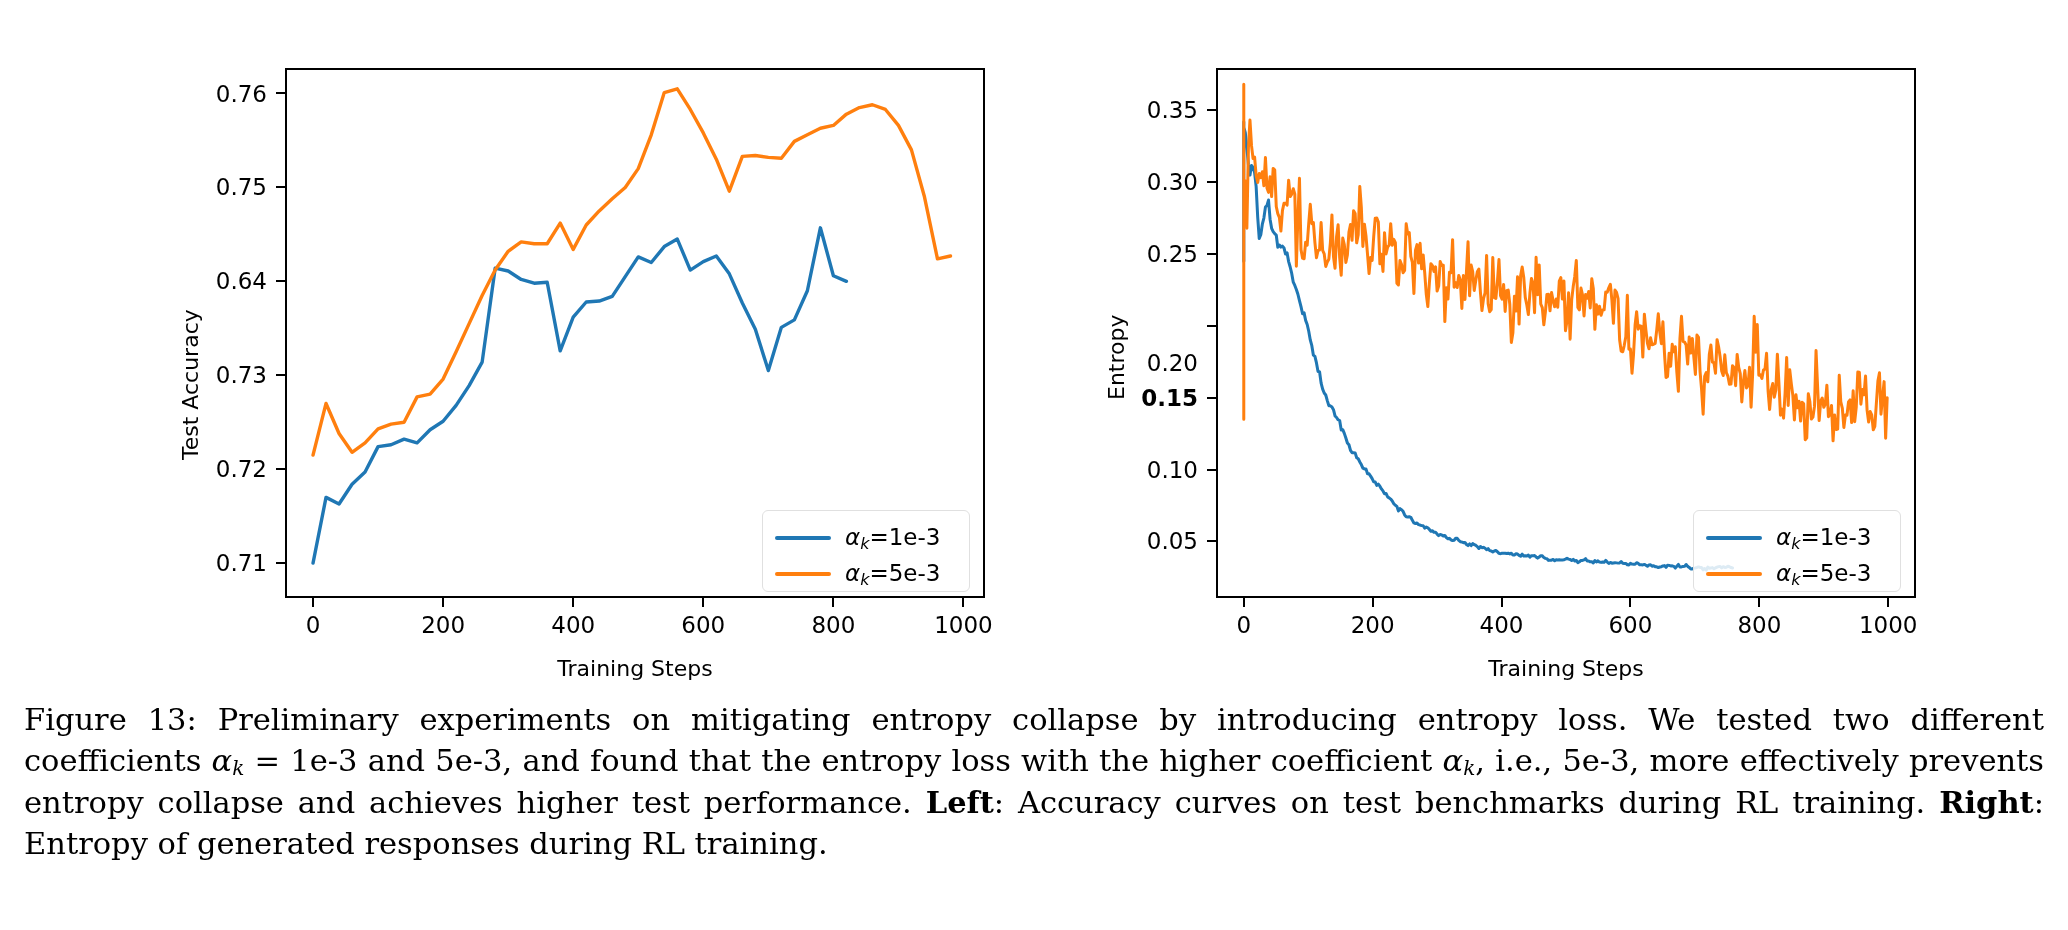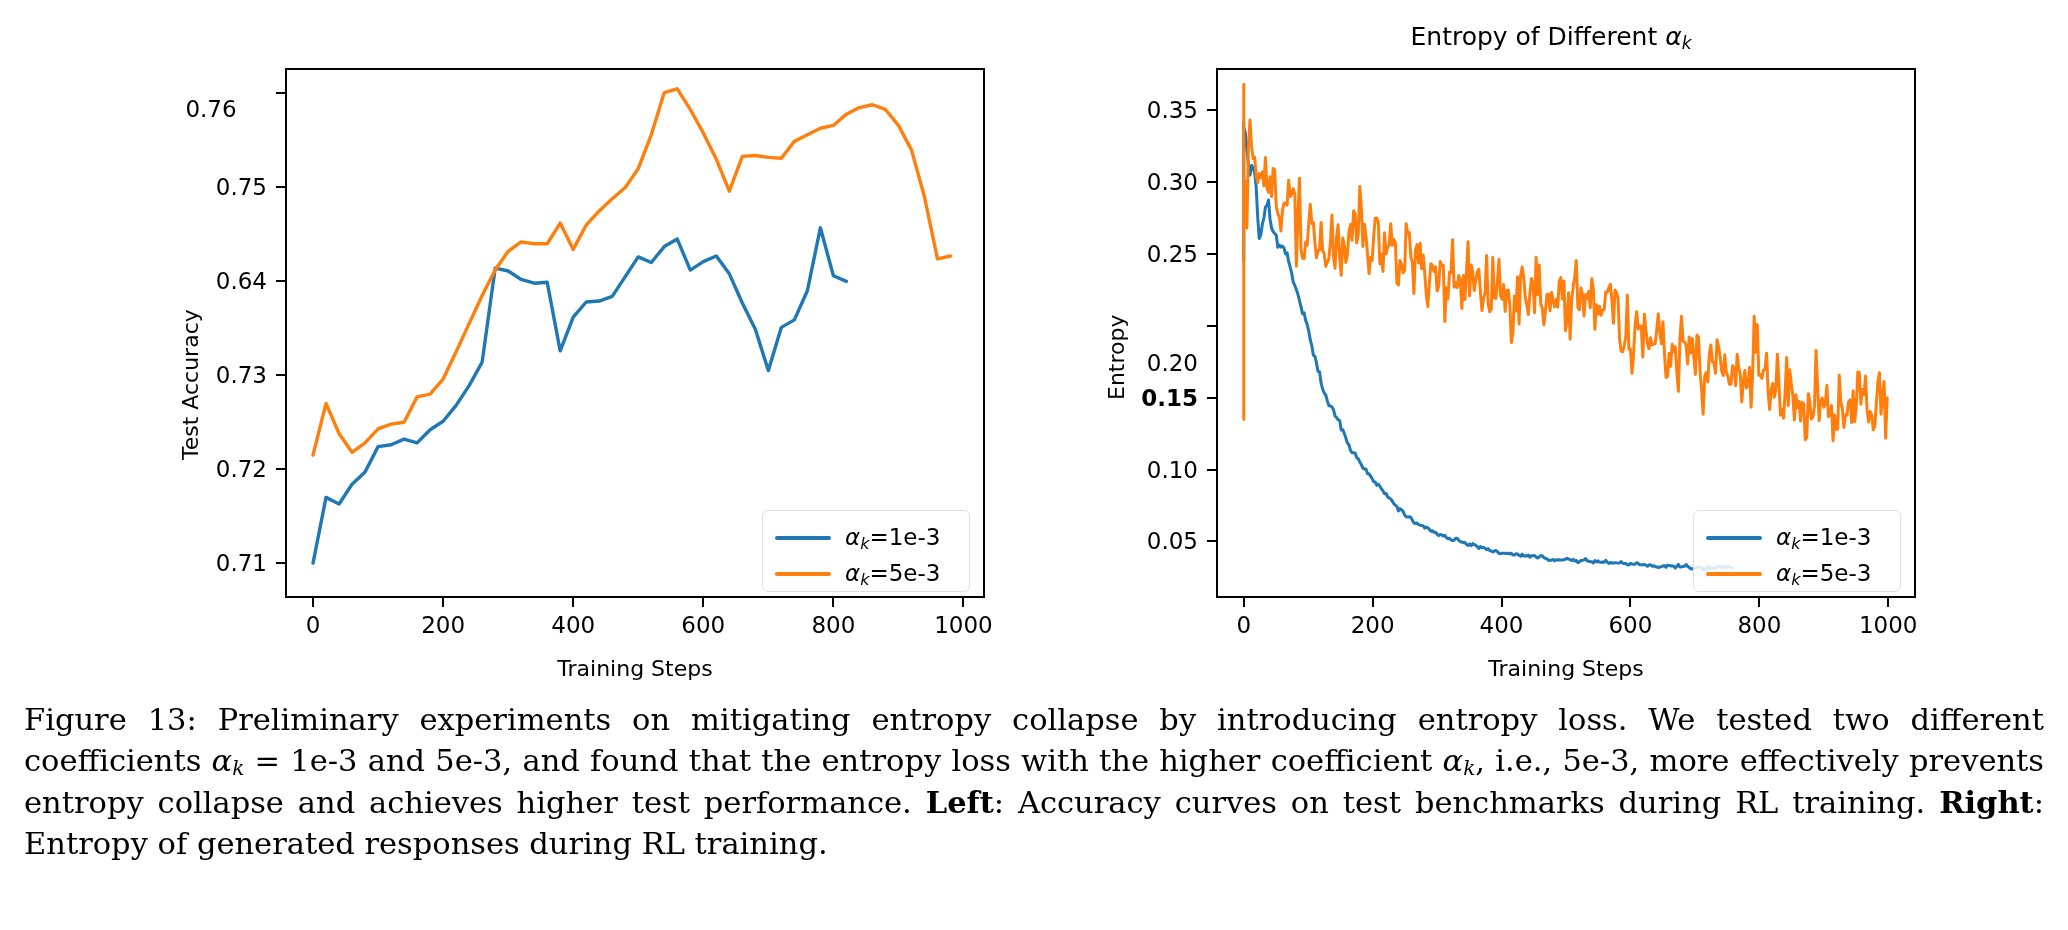--- a/index.html
+++ b/index.html
@@ -153,21 +153,21 @@
           <div class="ytick-label" style="left: 155px; width: 112px; top: 563.125px;">0.71</div>
           <div class="ytick-mark" style="left: 276px; top: 468.196px;"></div>
           <div class="ytick-label" style="left: 155px; width: 112px; top: 469.196px;">0.72</div>
           <div class="ytick-mark" style="left: 276px; top: 374.268px;"></div>
           <div class="ytick-label" style="left: 155px; width: 112px; top: 375.268px;">0.73</div>
           <div class="ytick-mark" style="left: 276px; top: 280.339px;"></div>
           <div class="ytick-label" style="left: 155px; width: 112px; top: 281.339px;">0.64</div>
           <div class="ytick-mark" style="left: 276px; top: 186.411px;"></div>
           <div class="ytick-label" style="left: 155px; width: 112px; top: 187.411px;">0.75</div>
           <div class="ytick-mark" style="left: 276px; top: 92.4821px;"></div>
-          <div class="ytick-label" style="left: 155px; width: 112px; top: 109px; text-align: center;">0.76</div>
+          <div class="ytick-label" style="left: 155px; width: 112px; top: 94px;">0.76</div>
           <div class="xtick-mark" style="left: 312.019px; top: 598px;"></div>
           <div class="xtick-label" style="left: 313.019px; top: 612px;">0</div>
           <div class="xtick-mark" style="left: 442.112px; top: 598px;"></div>
           <div class="xtick-label" style="left: 443.112px; top: 612px;">200</div>
           <div class="xtick-mark" style="left: 572.206px; top: 598px;"></div>
           <div class="xtick-label" style="left: 573.206px; top: 612px;">400</div>
           <div class="xtick-mark" style="left: 702.299px; top: 598px;"></div>
           <div class="xtick-label" style="left: 703.299px; top: 612px;">600</div>
           <div class="xtick-mark" style="left: 832.393px; top: 598px;"></div>
           <div class="xtick-label" style="left: 833.393px; top: 612px;">800</div>
@@ -182,23 +182,20 @@
           <span class="legend-text"><span class="alpha">α</span><span class="sub">k</span><span>=1e-3</span></span>
         </div>
         <div class="legend-row">
           <span class="legend-swatch" style="background:#ff7f0e;"></span>
           <span class="legend-text"><span class="alpha">α</span><span class="sub">k</span><span>=5e-3</span></span>
         </div>
       </div>
     </div>
 
     <div class="panel">
-      <div class="panel-title">
-        <span>Entropy of Different </span><span class="alpha">α</span><span class="sub">k</span>
-      </div>
       <div class="plot-area" id="right-plot" style="left:182px; top:68px; width:700px; height:530px;">
         <svg id="right-svg" width="696" height="526" viewBox="0 0 696 526">
             <polyline points="25.78,51.74 25.78,191.14 25.78,57.32 27.32,62.76 28.87,77.93 30.42,94.70 31.96,105.14 33.51,95.48 35.06,97.51 36.60,102.54 38.15,116.64 39.70,147.06 41.24,168.53 42.79,164.75 44.34,154.23 45.88,148.02 47.43,137.10 48.98,135.44 50.52,130.05 52.07,149.18 53.62,158.26 55.16,161.59 56.71,163.63 58.26,165.04 59.80,177.23 61.35,175.01 62.90,177.09 64.44,176.08 65.99,177.98 67.54,184.05 69.08,182.86 70.63,191.62 72.18,197.01 73.72,203.39 75.27,212.14 76.82,215.44 78.36,219.44 79.91,224.24 81.46,230.62 83.00,236.66 84.55,243.79 86.10,242.88 87.64,250.39 89.19,254.46 90.74,261.24 92.28,269.92 93.83,275.66 95.38,285.18 96.92,286.43 98.47,292.93 100.02,301.58 101.56,301.79 103.11,313.09 104.66,319.18 106.20,323.01 107.75,325.01 109.30,330.59 110.84,335.67 112.39,335.85 113.94,336.95 115.48,339.64 117.03,345.95 118.58,347.50 120.12,349.79 121.67,350.61 123.22,359.89 124.76,359.70 126.31,363.38 127.86,367.95 129.40,372.99 130.95,374.77 132.50,380.41 134.04,382.69 135.59,382.67 137.14,382.91 138.68,387.82 140.23,388.78 141.78,391.94 143.32,394.55 144.87,398.13 146.42,398.95 147.96,398.89 149.51,403.70 151.06,403.86 152.60,406.14 154.15,408.62 155.70,411.81 157.24,412.04 158.79,415.41 160.34,414.20 161.88,416.19 163.43,418.94 164.98,420.95 166.52,423.67 168.07,423.42 169.62,426.90 171.16,427.87 172.71,429.09 174.26,430.92 175.80,433.68 177.35,435.27 178.90,436.37 180.44,441.00 181.99,438.61 183.54,439.69 185.08,441.32 186.63,444.91 188.18,446.72 189.72,446.96 191.27,446.68 192.82,447.30 194.36,450.34 195.91,452.94 197.46,453.54 199.00,453.02 200.55,454.60 202.10,455.03 203.64,455.63 205.19,455.78 206.74,458.13 208.28,457.02 209.83,457.82 211.38,459.41 212.92,461.23 214.47,460.67 216.02,462.37 217.56,462.36 219.11,464.09 220.66,465.62 222.20,464.58 223.75,464.90 225.30,465.99 226.84,465.44 228.39,467.60 229.94,468.79 231.48,468.36 233.03,469.82 234.58,470.59 236.12,470.22 237.67,468.31 239.22,468.30 240.76,470.40 242.31,471.70 243.86,472.00 245.40,472.71 246.95,472.40 248.50,474.50 250.04,475.57 251.59,473.94 253.14,475.55 254.68,473.61 256.23,474.67 257.78,475.26 259.32,476.62 260.87,478.53 262.42,476.51 263.96,477.67 265.51,477.36 267.06,478.25 268.60,479.75 270.15,478.57 271.70,480.61 273.24,481.04 274.79,482.00 276.34,481.03 277.88,480.53 279.43,481.67 280.98,483.37 282.52,483.66 284.07,483.21 285.62,483.28 287.16,483.18 288.71,483.55 290.26,483.22 291.80,483.94 293.35,483.24 294.90,484.96 296.44,484.92 297.99,483.82 299.54,484.08 301.08,485.44 302.63,486.27 304.18,484.21 305.72,486.00 307.27,485.74 308.82,486.07 310.36,485.08 311.91,487.18 313.46,485.68 315.00,485.86 316.55,485.53 318.10,486.97 319.64,488.16 321.19,486.98 322.74,485.70 324.28,485.86 325.83,487.48 327.38,488.35 328.92,488.70 330.47,490.38 332.02,490.17 333.56,490.19 335.11,489.48 336.66,490.80 338.20,489.79 339.75,489.99 341.30,489.72 342.84,490.10 344.39,489.93 345.94,489.71 347.48,489.18 349.03,488.34 350.58,489.09 352.12,489.48 353.67,490.55 355.22,489.33 356.76,490.99 358.31,490.41 359.86,492.71 361.40,491.81 362.95,490.39 364.50,490.43 366.04,489.87 367.59,488.67 369.14,491.02 370.68,490.96 372.23,491.85 373.78,491.85 375.32,492.93 376.87,490.46 378.42,492.00 379.96,490.81 381.51,492.07 383.06,492.39 384.60,491.98 386.15,492.33 387.70,490.37 389.24,492.07 390.79,493.41 392.34,492.42 393.88,493.19 395.43,492.93 396.98,492.69 398.52,492.88 400.07,493.12 401.62,492.94 403.16,491.51 404.71,493.24 406.26,493.45 407.80,493.43 409.35,494.74 410.90,494.89 412.44,493.38 413.99,494.12 415.54,494.18 417.08,494.32 418.63,492.71 420.18,493.45 421.72,494.84 423.27,494.77 424.82,494.95 426.36,494.41 427.91,495.26 429.46,496.26 431.00,494.95 432.55,494.71 434.10,496.24 435.64,495.73 437.19,496.65 438.74,496.85 440.28,497.52 441.83,496.99 443.38,496.70 444.92,495.93 446.47,495.63 448.02,497.34 449.56,495.25 451.11,495.38 452.66,495.95 454.20,495.83 455.75,496.32 457.30,498.04 458.84,496.26 460.39,494.43 461.94,496.93 463.48,496.92 465.03,496.38 466.58,496.34 468.12,494.49 469.67,496.38 471.22,497.39 472.76,498.90 474.31,498.88 475.86,498.13 477.40,497.91 478.95,497.46 480.50,496.88 482.04,497.47 483.59,497.57 485.14,499.80 486.68,498.52 488.23,500.06 489.78,497.14 491.32,498.31 492.87,497.97 494.42,497.62 495.96,498.73 497.51,497.95 499.06,497.15 500.60,496.62 502.15,496.48 503.70,497.95 505.24,496.67 506.79,497.44 508.34,497.30 509.88,496.28 511.43,496.75 512.98,497.55 514.52,498.03" fill="none" stroke="#1f77b4" stroke-width="3" stroke-linejoin="round" stroke-linecap="round"></polyline>
             <polyline points="25.78,14.37 25.78,349.23 25.78,113.76 27.32,110.76 28.87,158.21 30.42,77.76 31.96,50.12 33.51,75.67 35.06,88.56 36.60,87.12 38.15,105.67 39.70,112.44 41.24,103.55 42.79,107.69 44.34,101.77 45.88,115.75 47.43,87.54 48.98,117.93 50.52,122.38 52.07,106.83 53.62,126.62 55.16,98.39 56.71,99.76 58.26,136.54 59.80,143.57 61.35,147.39 62.90,161.03 64.44,140.58 65.99,133.26 67.54,133.18 69.08,135.20 70.63,110.21 72.18,126.61 73.72,124.11 75.27,118.67 76.82,124.14 78.36,196.16 79.91,146.82 81.46,108.25 83.00,179.64 84.55,188.13 86.10,188.78 87.64,172.23 89.19,175.18 90.74,153.24 92.28,134.35 93.83,153.74 95.38,152.52 96.92,172.57 98.47,187.77 100.02,180.42 101.56,180.00 103.11,152.48 104.66,180.45 106.20,183.80 107.75,196.44 109.30,191.94 110.84,189.18 112.39,172.56 113.94,144.91 115.48,186.55 117.03,198.22 118.58,166.58 120.12,154.81 121.67,187.62 123.22,205.25 124.76,168.01 126.31,174.52 127.86,192.51 129.40,184.91 130.95,161.99 132.50,154.46 134.04,170.34 135.59,140.70 137.14,143.43 138.68,172.87 140.23,164.74 141.78,116.46 143.32,137.16 144.87,176.52 146.42,154.25 147.96,165.58 149.51,184.15 151.06,203.58 152.60,187.39 154.15,190.41 155.70,166.53 157.24,148.13 158.79,148.07 160.34,152.09 161.88,193.84 163.43,184.27 164.98,201.43 166.52,162.67 168.07,183.91 169.62,177.06 171.16,175.15 172.71,153.66 174.26,175.29 175.80,169.37 177.35,172.66 178.90,213.31 180.44,215.03 181.99,190.46 183.54,194.49 185.08,202.82 186.63,200.38 188.18,153.76 189.72,164.05 191.27,162.49 192.82,186.32 194.36,192.50 195.91,223.57 197.46,180.31 199.00,174.59 200.55,193.02 202.10,173.33 203.64,198.86 205.19,184.90 206.74,203.05 208.28,224.33 209.83,236.60 211.38,212.81 212.92,193.74 214.47,195.59 216.02,201.56 217.56,196.90 219.11,221.08 220.66,216.12 222.20,191.44 223.75,195.42 225.30,195.19 226.84,251.61 228.39,217.71 229.94,229.06 231.48,202.18 233.03,202.75 234.58,169.63 236.12,217.23 237.67,212.72 239.22,217.57 240.76,205.42 242.31,209.81 243.86,238.50 245.40,205.60 246.95,229.53 248.50,200.74 250.04,171.72 251.59,225.83 253.14,195.05 254.68,201.64 256.23,220.48 257.78,210.45 259.32,201.72 260.87,199.11 262.42,222.09 263.96,240.58 265.51,228.69 267.06,222.76 268.60,185.42 270.15,233.62 271.70,241.67 273.24,239.51 274.79,187.57 276.34,227.66 277.88,228.43 279.43,211.26 280.98,189.55 282.52,225.66 284.07,229.12 285.62,214.50 287.16,241.50 288.71,220.73 290.26,220.16 291.80,234.28 293.35,272.40 294.90,262.65 296.44,226.25 297.99,241.06 299.54,206.82 301.08,254.11 302.63,205.79 304.18,196.95 305.72,207.16 307.27,227.34 308.82,235.02 310.36,244.56 311.91,223.28 313.46,208.52 315.00,213.24 316.55,242.76 318.10,187.37 319.64,224.69 321.19,194.88 322.74,234.01 324.28,237.65 325.83,254.82 327.38,242.13 328.92,224.39 330.47,224.32 332.02,240.76 333.56,222.59 335.11,230.75 336.66,236.76 338.20,229.01 339.75,237.20 341.30,211.16 342.84,207.52 344.39,229.12 345.94,211.02 347.48,260.66 349.03,250.48 350.58,222.85 352.12,269.16 353.67,229.95 355.22,216.55 356.76,206.44 358.31,190.50 359.86,237.37 361.40,239.84 362.95,218.02 364.50,224.80 366.04,245.91 367.59,224.47 369.14,228.30 370.68,221.57 372.23,237.92 373.78,208.73 375.32,218.77 376.87,259.35 378.42,234.67 379.96,244.12 381.51,236.30 383.06,245.20 384.60,240.05 386.15,239.85 387.70,222.12 389.24,222.34 390.79,217.80 392.34,214.26 393.88,229.96 395.43,253.35 396.98,220.06 398.52,222.38 400.07,228.72 401.62,269.78 403.16,281.13 404.71,281.78 406.26,275.31 407.80,266.85 409.35,225.23 410.90,279.33 412.44,279.10 413.99,303.27 415.54,284.27 417.08,255.25 418.63,241.69 420.18,259.23 421.72,255.83 423.27,256.11 424.82,287.10 426.36,244.20 427.91,260.10 429.46,273.35 431.00,278.74 432.55,267.84 434.10,274.71 435.64,274.21 437.19,273.37 438.74,259.83 440.28,243.81 441.83,262.34 443.38,273.67 444.92,251.85 446.47,283.08 448.02,307.52 449.56,306.43 451.11,283.30 452.66,296.26 454.20,274.23 455.75,281.82 457.30,276.74 458.84,302.12 460.39,321.34 461.94,268.57 463.48,246.36 465.03,271.31 466.58,272.03 468.12,274.92 469.67,294.06 471.22,266.90 472.76,283.06 474.31,268.42 475.86,287.29 477.40,304.47 478.95,265.09 480.50,267.38 482.04,301.29 483.59,319.70 485.14,344.19 486.68,306.22 488.23,302.52 489.78,311.86 491.32,284.25 492.87,274.99 494.42,292.05 495.96,292.70 497.51,303.19 499.06,269.65 500.60,276.85 502.15,287.00 503.70,301.10 505.24,305.52 506.79,284.84 508.34,302.60 509.88,306.01 511.43,314.15 512.98,314.02 514.52,295.66 516.07,297.76 517.62,315.72 519.16,284.39 520.71,297.31 522.26,303.58 523.80,331.99 525.35,311.79 526.90,300.52 528.44,317.92 529.99,315.52 531.54,297.36 533.08,337.21 534.63,304.50 536.18,246.31 537.72,282.13 539.27,254.61 540.82,305.30 542.36,304.89 543.91,308.43 545.46,300.06 547.00,299.04 548.55,283.35 550.10,321.12 551.64,339.50 553.19,319.93 554.74,313.53 556.28,327.31 557.83,319.89 559.38,284.13 560.92,313.03 562.47,345.19 564.02,339.08 565.56,348.11 567.11,322.79 568.66,287.51 570.20,335.50 571.75,299.83 573.30,313.60 574.84,325.36 576.39,349.97 577.94,324.64 579.48,337.78 581.03,331.19 582.58,351.05 584.12,332.14 585.67,333.87 587.22,369.80 588.76,367.85 590.31,323.77 591.86,331.62 593.40,349.05 594.95,347.14 596.50,336.39 598.04,280.50 599.59,316.60 601.14,350.60 602.68,331.20 604.23,327.99 605.78,337.35 607.32,334.12 608.87,315.19 610.42,346.68 611.96,344.51 613.51,335.41 615.06,370.85 616.60,344.88 618.15,359.44 619.70,359.01 621.24,305.29 622.79,331.91 624.34,338.36 625.88,357.50 627.43,345.03 628.98,345.21 630.52,331.89 632.07,329.85 633.62,352.59 635.16,320.82 636.71,351.70 638.26,336.97 639.80,302.10 641.35,302.22 642.90,334.19 644.44,319.47 645.99,324.79 647.54,306.10 649.08,340.11 650.63,352.08 652.18,341.60 653.72,344.91 655.27,359.86 656.82,356.34 658.36,333.38 659.91,311.10 661.46,302.76 663.00,344.20 664.55,327.05 666.10,311.62 667.64,368.31 669.19,327.72" fill="none" stroke="#ff7f0e" stroke-width="3" stroke-linejoin="round" stroke-linecap="round"></polyline>
           </svg>
       </div>
       <div id="right-ticks">
           <div class="ytick-mark" style="left: 173px; top: 540.388px;"></div>
           <div class="ytick-label" style="left: 52px; width: 112px; top: 541.388px;">0.05</div>
           <div class="ytick-mark" style="left: 173px; top: 468.53px;"></div>

